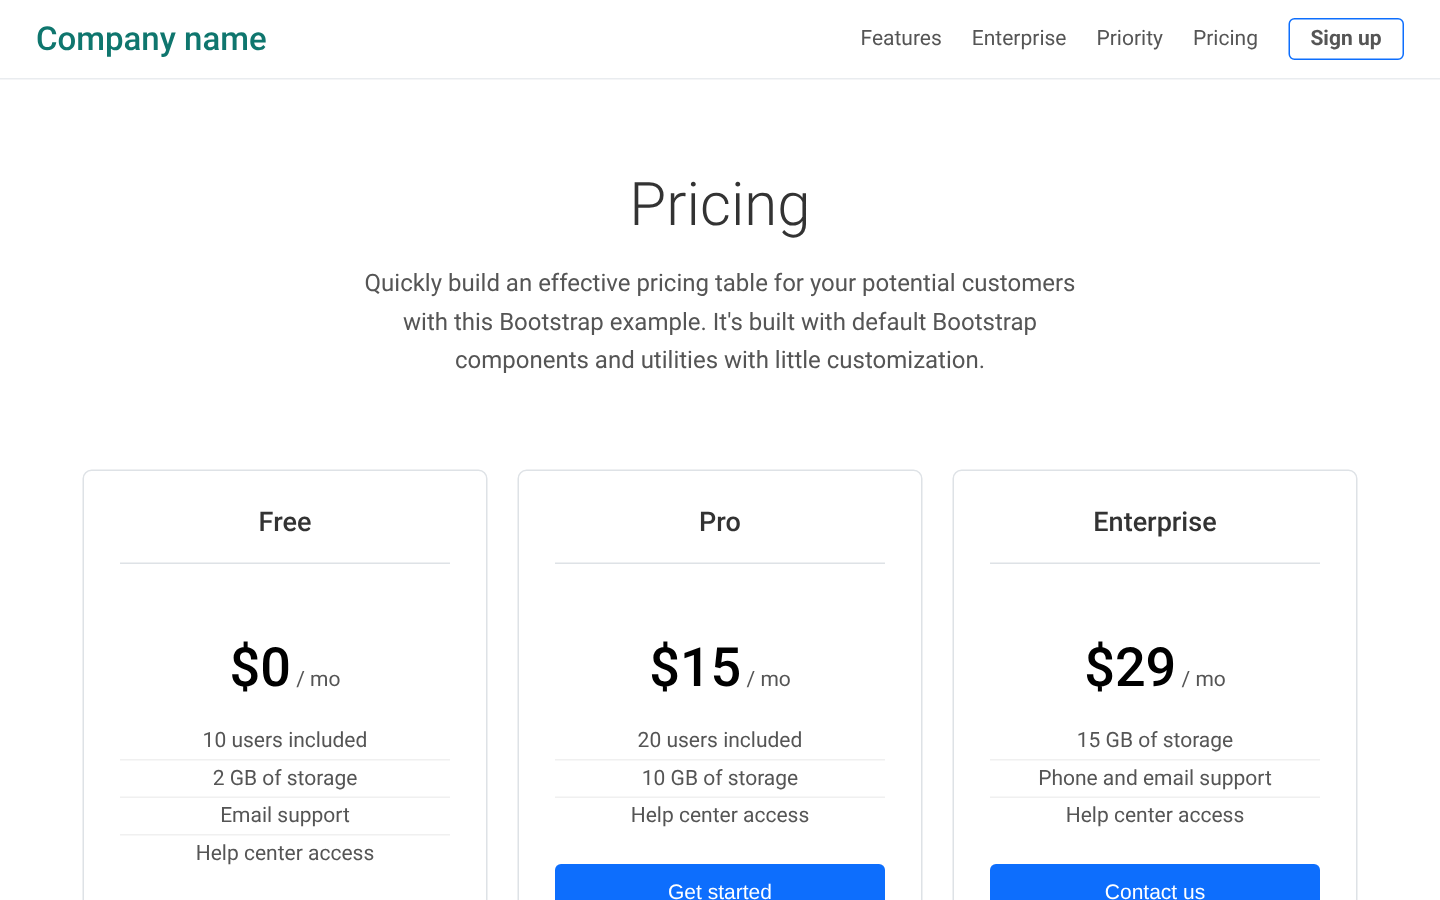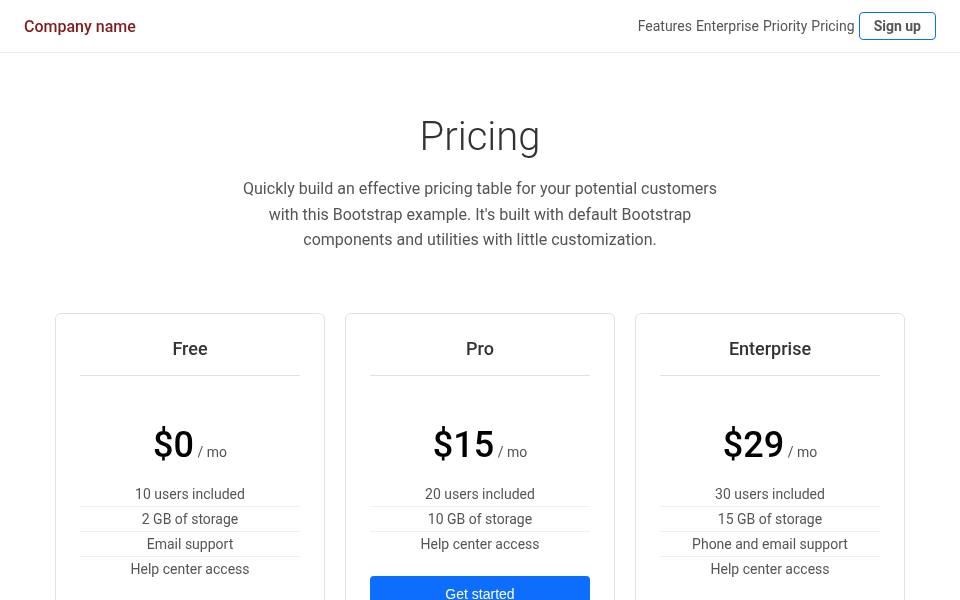--- a/index.html
+++ b/index.html
@@ -4,22 +4,22 @@
   <style>
     * { box-sizing: border-box; margin: 0; padding: 0; }
     body { font-family: -apple-system, BlinkMacSystemFont, 'Segoe UI', Roboto, Helvetica, Arial, sans-serif; font-size: 14px; color: #333; background: #fff; }
 
     
     .navbar {
       display: flex; align-items: center; justify-content: space-between;
       padding: 12px 24px;
       border-bottom: 1px solid #e9ecef;
     }
-    .navbar-brand { font-size: 16px; font-weight: 500; color: #7f1d1d; text-decoration: none; }
-    .navbar-links { display: flex; align-items: center; gap: 4px; }
+    .navbar-brand { font-size: 22px; font-weight: 500; color: #0f766e; text-decoration: none; }
+    .navbar-links { display: flex; align-items: center; gap: 20px; }
     .navbar-links a { text-decoration: none; color: #555; font-size: 14px; }
     .btn-outline-primary {
       border: 1px solid #0d6efd; color: #0d6efd; background: transparent;
       padding: 5px 14px; border-radius: 4px; cursor: pointer; font-size: 14px;
       text-decoration: none;
       font-weight: bold;
     }
 
     
     .hero {
@@ -121,20 +121,19 @@
     <button class="btn-primary">Get started</button>
   </div>
 
   <div class="pricing-card">
     <div class="plan-name">Enterprise</div>
     <div class="price">
       <span class="amount">$29</span>
       <span>/ mo</span>
     </div>
     <ul class="features">
-      <li>30 users included</li>
       <li>15 GB of storage</li>
       <li>Phone and email support</li>
       <li>Help center access</li>
     </ul>
     <button class="btn-primary">Contact us</button>
   </div>
 </div>
 
 </body></html>

